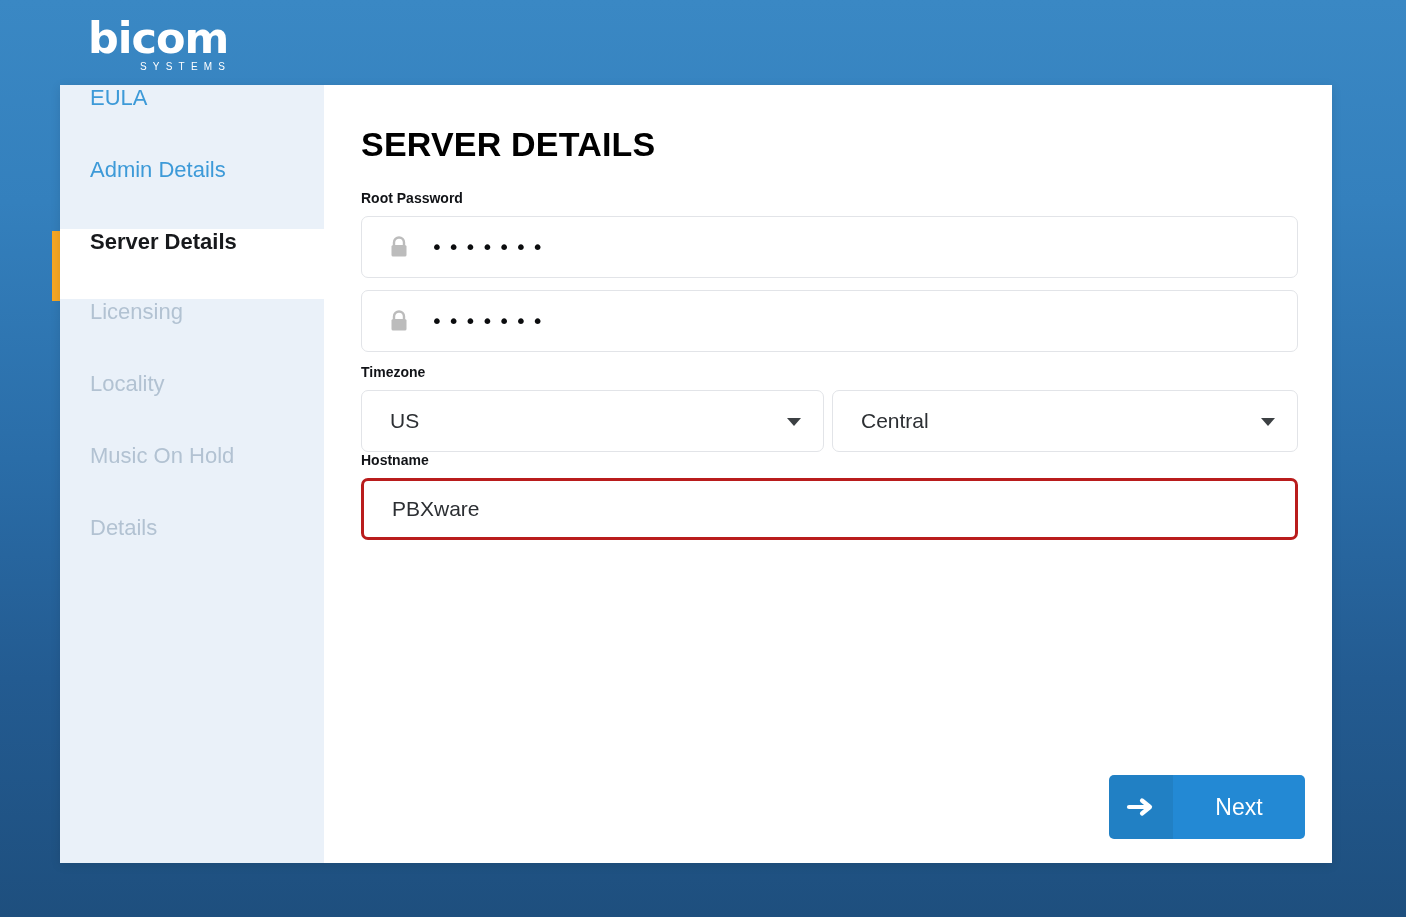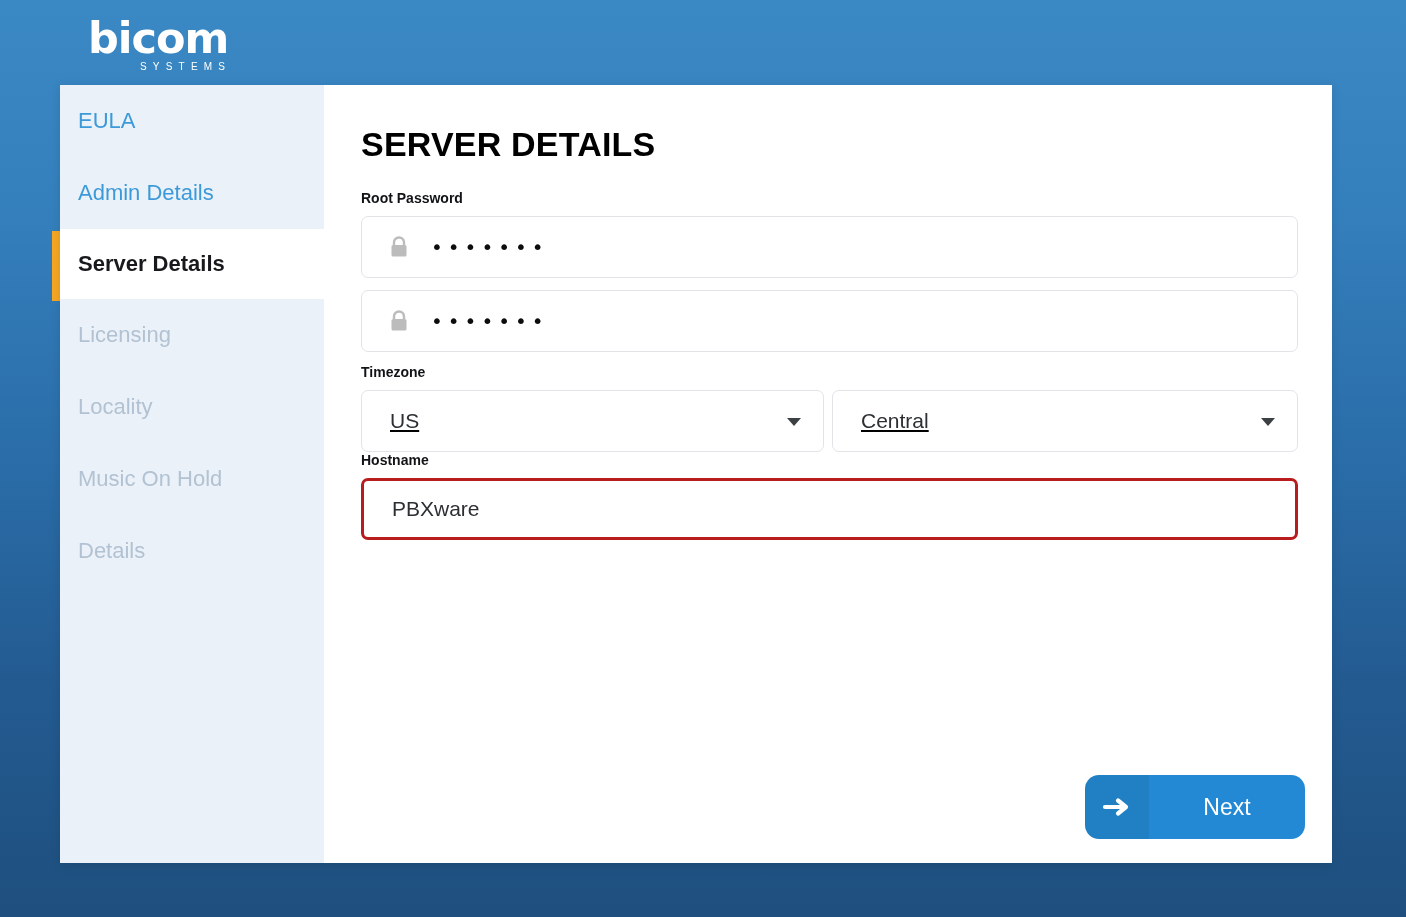--- a/index.html
+++ b/index.html
@@ -59,22 +59,21 @@
   
   .sidebar {
     width: 264px;
     background: #eaf1f9;
     position: relative;
     flex: 0 0 264px;
   }
   .step {
     height: 72px;
     display: flex;
-    align-items: center;
-    padding-left: 18px;
+    padding-left: 30px;
     font-size: 22px;
     position: relative;
   }
   .step.done { color: #3d9ad8; }
   .step.active {
     color: #17191c;
     font-weight: bold;
     background: #ffffff;
     height: 70px;
   }
@@ -150,21 +149,20 @@
 
   .select-box {
     height: 62px;
     border: 1px solid #e2e4e8;
     border-radius: 7px;
     background: #ffffff;
     display: flex;
     align-items: center;
     padding: 0 18px 0 28px;
     position: relative;
-    text-decoration: underline;
   }
   .select-box.left  { width: 463px; }
   .select-box.right { width: 466px; }
   .select-value {
     font-size: 21px;
     color: #2c2f33;
   }
   .caret {
     position: absolute;
     right: 22px;
@@ -184,23 +182,23 @@
     display: flex;
     align-items: center;
     padding: 0 18px;
   }
 
   
   .next-btn {
     position: absolute;
     right: 30px;
     bottom: 24px;
-    width: 220px;
+    width: 196px;
     height: 64px;
-    border-radius: 14px;
+    border-radius: 5px;
     display: flex;
     overflow: hidden;
     cursor: pointer;
     border: none;
     padding: 0;
   }
   .next-icon-part {
     width: 64px;
     background: #2180c4;
     display: flex;

